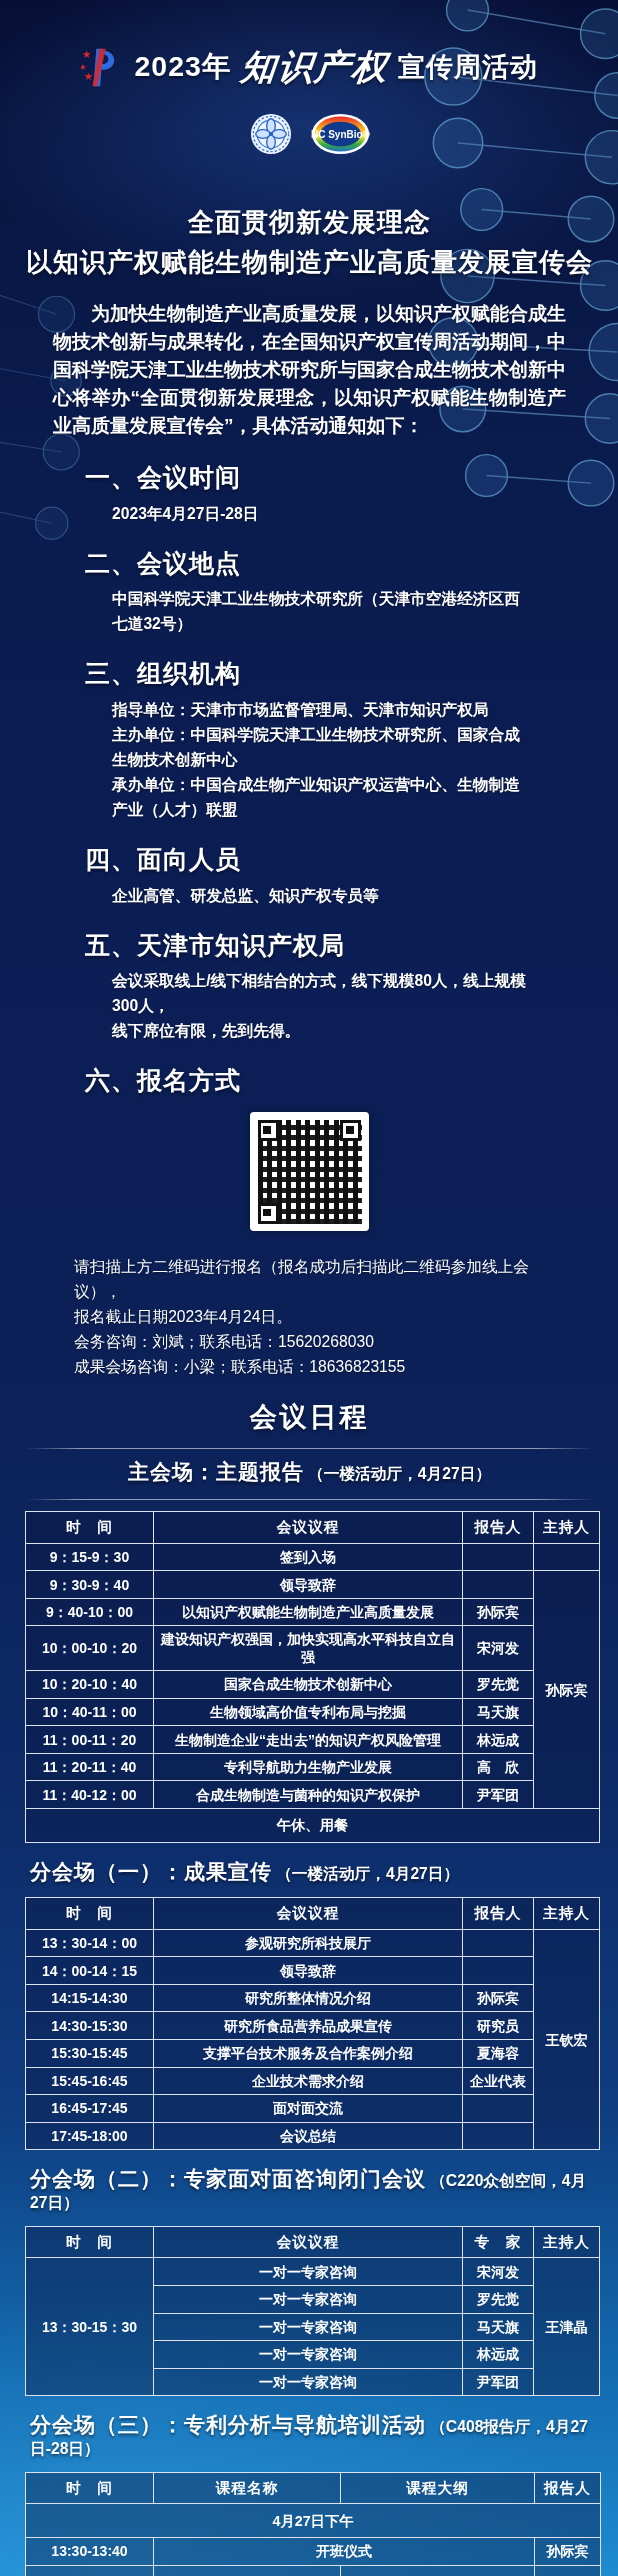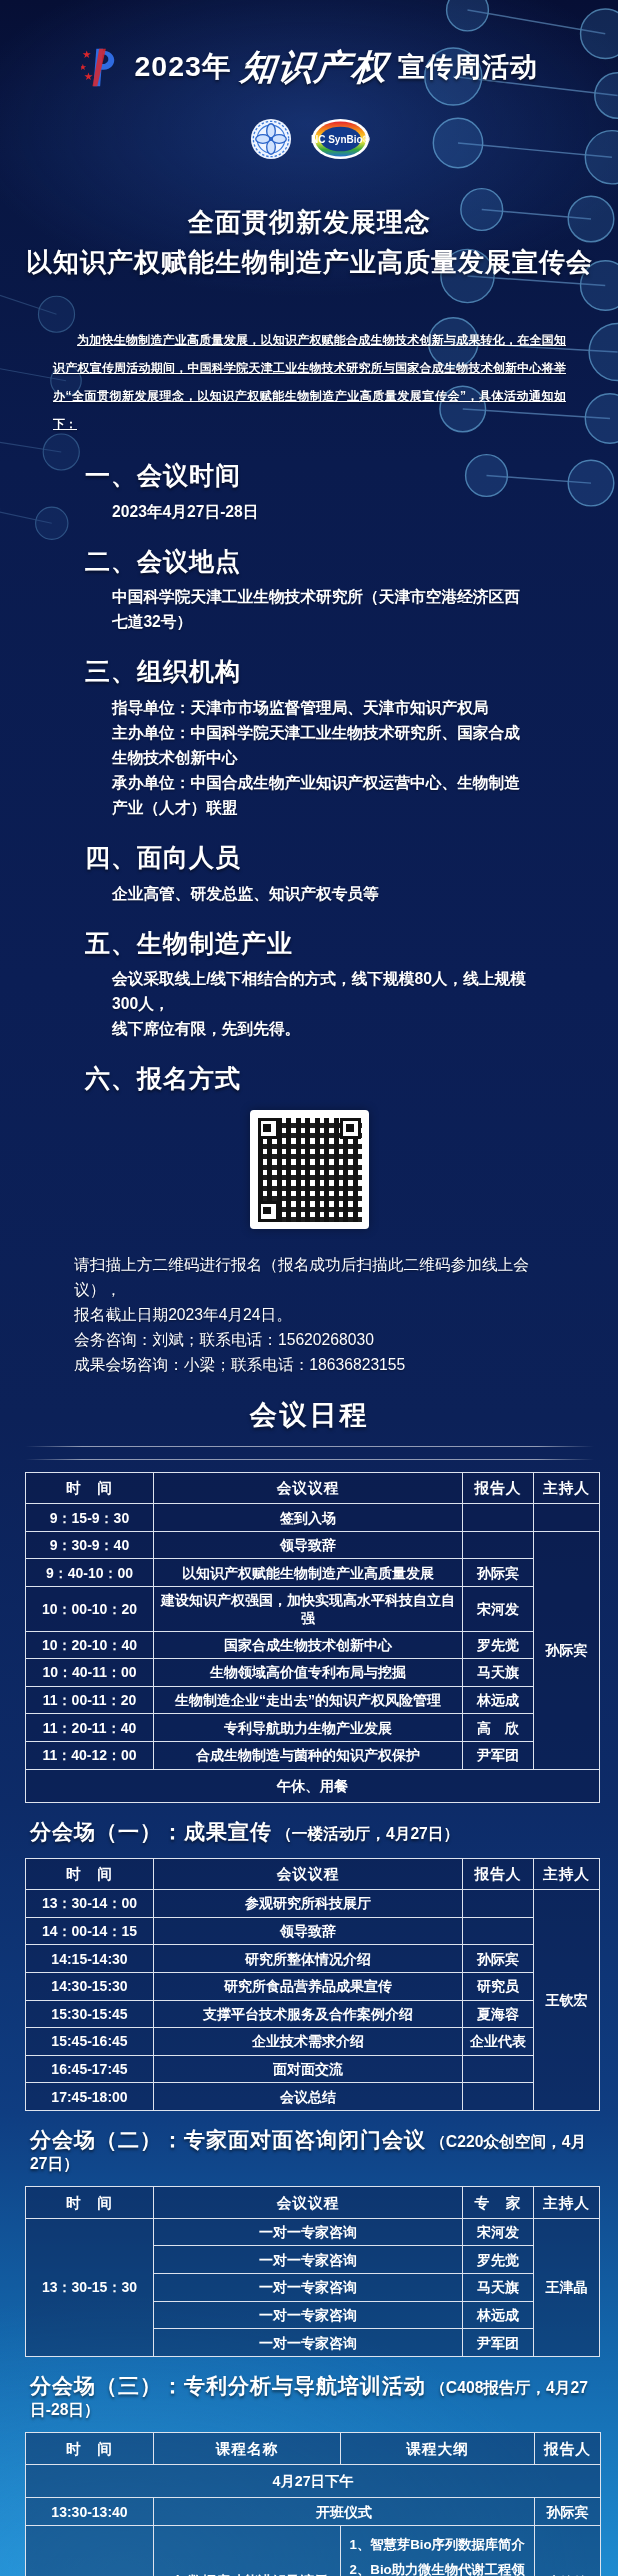--- a/index.html
+++ b/index.html
@@ -12,27 +12,27 @@
       linear-gradient(180deg,#060f35 0%,#081642 6%,#0a1b4e 18%,#0b1e55 38%,#0c2158 55%,#0d2b68 70%,#0f3d81 82%,#1366ab 91%,#1e8bd0 100%);
   }
   .dna{position:absolute;z-index:0;pointer-events:none;}
   .content{position:relative;z-index:2;}
   
   .banner{margin:46px 0 0 0;display:flex;align-items:center;justify-content:center;gap:9.5px;height:42px;}
   .banner .yr{font-size:28.5px;font-weight:900;letter-spacing:1px;text-shadow:0 1.9px 2.9px rgba(0,0,0,.5);}
   .banner .cal{font-family:"DejaVu Serif","Liberation Serif",serif;font-style:italic;font-weight:bold;
     font-size:35px;letter-spacing:1.9px;transform:skewX(-6deg);text-shadow:0 1.9px 2.9px rgba(0,0,0,.5);}
   .banner .suf{font-size:27px;font-weight:900;letter-spacing:1px;text-shadow:0 1.9px 2.9px rgba(0,0,0,.5);}
-  .logos{margin-top:25px;display:flex;align-items:center;justify-content:center;gap:19px;height:51px;}
+  .logos{margin-top:25px;display:flex;align-items:flex-start;justify-content:center;gap:19px;height:51px;}
   
   .hero{margin-top:38px;text-align:center;font-weight:900;line-height:40px;font-size:26px;
     letter-spacing:1px;text-shadow:0 1.9px 3.8px rgba(0,0,0,.55);}
   
-  .intro{margin:44px 53px 0 53px;font-size:12px;font-weight:bold;line-height:28px;
-    text-align:justify;text-indent:2em;text-shadow:0 1px 1.9px rgba(0,0,0,.4);text-decoration:underline;}
+  .intro{margin:18px 53px 0 53px;font-size:19px;font-weight:bold;line-height:28px;
+    text-align:justify;text-indent:2em;text-shadow:0 1px 1.9px rgba(0,0,0,.4);}
   
   .sec{margin:0 85px;}
   .sec h2{margin:21px 0 0 0;font-size:25px;font-weight:900;letter-spacing:1px;text-shadow:0 1.9px 2.9px rgba(0,0,0,.5);}
   .sec p{margin:6.7px 0 0 27px;font-size:15.7px;font-weight:bold;line-height:25px;text-shadow:0 1px 1.9px rgba(0,0,0,.4);}
   .pre{white-space:pre-line;}
   
   .qr-wrap{margin:15px auto 0 auto;width:119px;height:119px;background:#fff;border-radius:3.8px;
     padding:0;position:relative;box-shadow:0 0 9.5px rgba(0,0,0,.35);}
   .qr{position:absolute;left:7.6px;top:7.6px;width:104px;height:104px;
     background-image:
@@ -177,21 +177,21 @@
     <h2>三、组织机构</h2>
     <p class="pre">指导单位：天津市市场监督管理局、天津市知识产权局
 主办单位：中国科学院天津工业生物技术研究所、国家合成生物技术创新中心
 承办单位：中国合成生物产业知识产权运营中心、生物制造产业（人才）联盟</p>
   </div>
   <div class="sec">
     <h2>四、面向人员</h2>
     <p class="pre">企业高管、研发总监、知识产权专员等</p>
   </div>
   <div class="sec">
-    <h2>五、生物制造产业</h2>
+    <h2>五、天津市知识产权局</h2>
     <p class="pre">会议采取线上/线下相结合的方式，线下规模80人，线上规模300人，
 线下席位有限，先到先得。</p>
   </div>
   <div class="sec">
     <h2>六、报名方式</h2>
   </div>
 
   <div class="qr-wrap">
     <div class="qr"></div>
     <div class="finder f1"></div>
@@ -202,20 +202,24 @@
   <div class="notes">
     <div>请扫描上方二维码进行报名（报名成功后扫描此二维码参加线上会议），</div>
     <div>报名截止日期2023年4月24日。</div>
     <div>会务咨询：刘斌；联系电话：15620268030</div>
     <div>成果会场咨询：小梁；联系电话：18636823155</div>
   </div>
 
   <div class="agenda-title">会议日程</div>
   <div class="sep"></div>
 
+  <div class="venue">
+    <span class="vt">主会场：主题报告</span>
+    <span class="vs">（一楼活动厅，4月27日）</span>
+  </div>
   <div class="sep"></div>
 
   <table class="tbl">
     <colgroup>
         <col style="width:128px">
         <col style="width:309px">
         <col style="width:71px">
         <col style="width:66px">
       </colgroup>
     <tbody>

